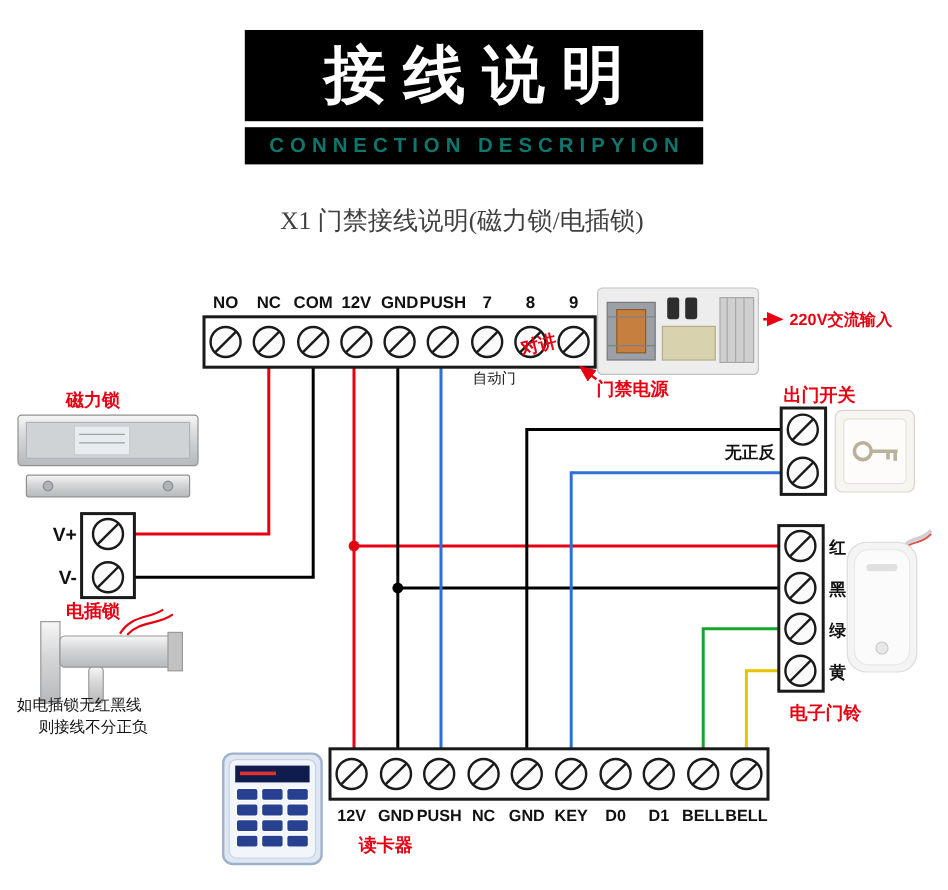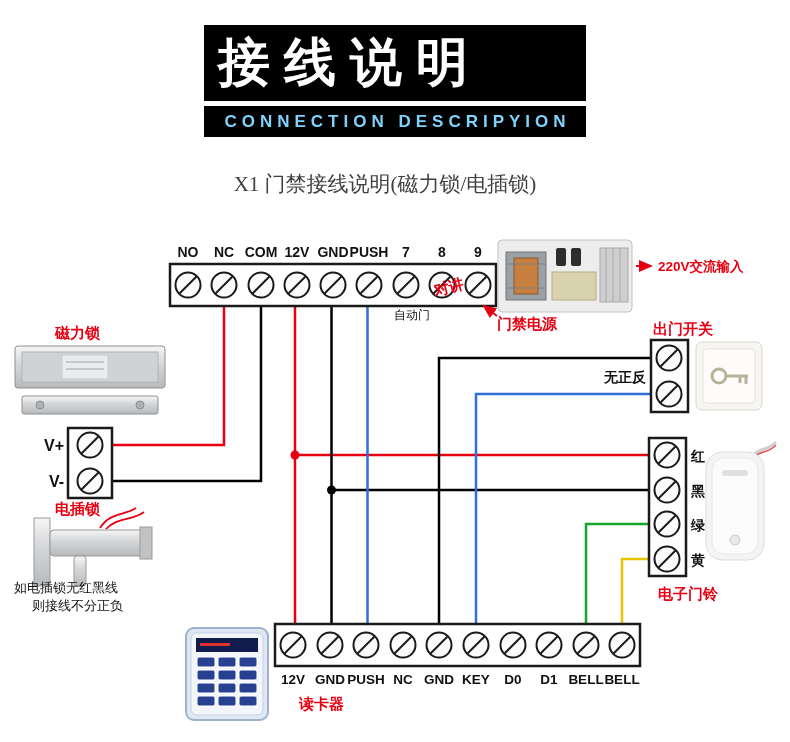--- a/index.html
+++ b/index.html
@@ -1,22 +1,22 @@
 <!DOCTYPE html>
 <html><head>
 <meta charset="utf-8">
 <style>
   html,body{margin:0;padding:0;background:#fff;}
   .page{position:relative;width:790px;height:742px;background:#fff;overflow:hidden;
         font-family:"Liberation Sans","DejaVu Sans",sans-serif;}
   .banner-main{position:absolute;left:204px;top:25px;width:382px;height:76px;background:#000;
-        color:#fff;display:flex;align-items:center;justify-content:flex-start;
+        color:#fff;display:flex;align-items:center;justify-content:center;
         font-size:52px;font-weight:bold;letter-spacing:14px;text-indent:14px;}
   .banner-sub{position:absolute;left:204px;top:106px;width:382px;height:31px;background:#000;
-        color:#7dd3fc;display:flex;align-items:center;justify-content:center;
+        color:#0f766e;display:flex;align-items:center;justify-content:center;
         font-size:17px;font-weight:bold;letter-spacing:5px;text-indent:5px;}
   .heading{position:absolute;left:150px;top:170px;width:470px;text-align:center;
         font-size:21px;color:#404040;font-family:"Liberation Serif","DejaVu Serif",serif;}
   svg.diagram{position:absolute;left:0;top:0;}
   svg text{font-family:"Liberation Sans","DejaVu Sans",sans-serif;}
   .t-term{font-size:14px;font-weight:700;fill:#111;}
   .t-term-b{font-size:13.5px;font-weight:700;fill:#111;}
   .t-red{font-size:15px;font-weight:700;fill:#e60012;}
   .t-red-sm{font-size:13.5px;font-weight:700;fill:#e60012;}
   .t-note{font-size:13px;fill:#111;}

